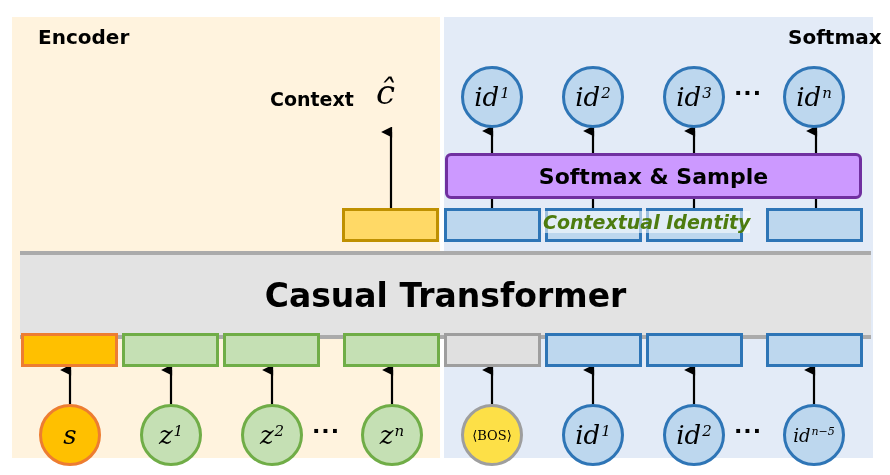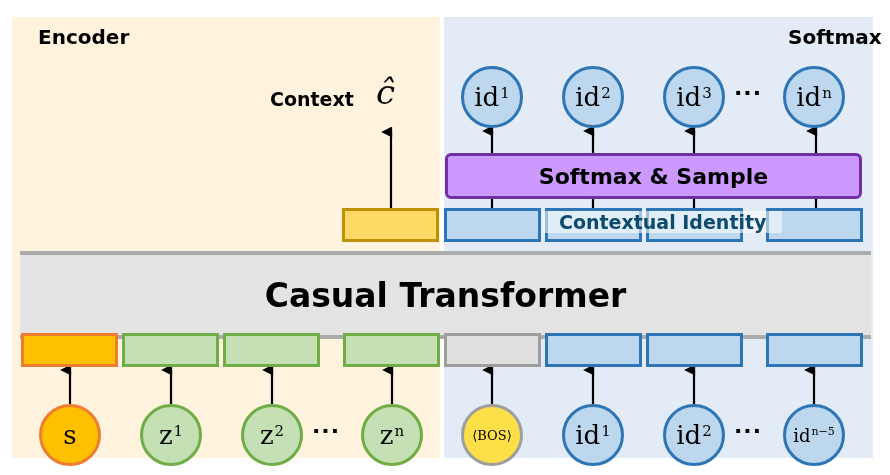--- a/index.html
+++ b/index.html
@@ -8,33 +8,33 @@
   .panel-enc{left:12px;top:17px;width:428px;height:441px;background:#FFF3DE;}
   .panel-dec{left:444px;top:17px;width:429px;height:441px;background:#E3EBF7;}
   .title{font-weight:bold;font-size:20px;color:#000;}
   .transformer{left:20px;top:251px;width:851px;height:88px;background:#E3E3E3;border-top:4px solid #ABABAB;border-bottom:4px solid #ABABAB;display:flex;align-items:center;justify-content:center;font-weight:bold;font-size:33px;color:#000;}
   .box{height:34px;border-width:3px;border-style:solid;}
   .box-s{background:#FFC000;border-color:#ED7D31;}
   .box-z{background:#C5E0B4;border-color:#70AD47;}
   .box-bos{background:#E0E0E0;border-color:#9E9E9E;}
   .box-id{background:#BDD7EE;border-color:#2E75B6;}
   .box-ctx{background:#FFD966;border-color:#BF9000;}
-  .circle{width:62px;height:62px;border-radius:50%;border-width:3px;border-style:solid;display:flex;align-items:center;justify-content:center;font-family:"DejaVu Serif","Liberation Serif",serif;font-size:26px;color:#000;}
+  .circle{width:62px;height:62px;border-radius:50%;border-width:3px;border-style:solid;display:flex;align-items:center;justify-content:center;font-family:"DejaVu Serif","Liberation Serif",serif;font-style:italic;font-size:26px;color:#000;}
   .c-s{background:#FFC000;border-color:#ED7D31;}
   .c-z{background:#C5E0B4;border-color:#70AD47;}
   .c-bos{background:#fde047;border-color:#9E9E9E;font-style:normal;font-size:13px;}
   .c-id{background:#BDD7EE;border-color:#2E75B6;}
   .circle sup{font-size:15px;position:relative;top:-4px;margin-left:1px;}
   .c-small{font-size:18px;}
   .c-small sup{font-size:11px;}
   .softmax{left:445px;top:153px;width:417px;height:46px;background:#CC99FF;border:3px solid #7030A0;border-radius:6px;display:flex;align-items:center;justify-content:center;font-weight:bold;font-size:22px;color:#000;}
   .ctx-label{left:270px;top:88px;font-weight:bold;font-size:19px;}
   .chat{left:376px;top:72px;font-family:"DejaVu Serif","Liberation Serif",serif;font-style:italic;font-size:34px;}
   .dots{font-size:22px;font-weight:bold;color:#000;letter-spacing:1px;}
-  .ci-label{left:543px;top:211px;font-weight:bold;font-size:19px;color:#0c4a6e;background:rgba(255,255,255,0.55);padding:0 16px;}
+  .ci-label{left:543px;top:211px;font-weight:bold;font-size:19px;color:#4d7c0f;background:rgba(255,255,255,0.55);padding:0 0;font-style:italic;}
   svg.arrows{position:absolute;left:0;top:0;}
 </style>
 </head>
 <body>
 
 <div class="abs panel-enc"></div>
 <div class="abs panel-dec"></div>
 
 <div class="abs title" style="left:38px;top:25px;">Encoder</div>
 <div class="abs title" style="left:788px;top:25px;">Softmax</div>

